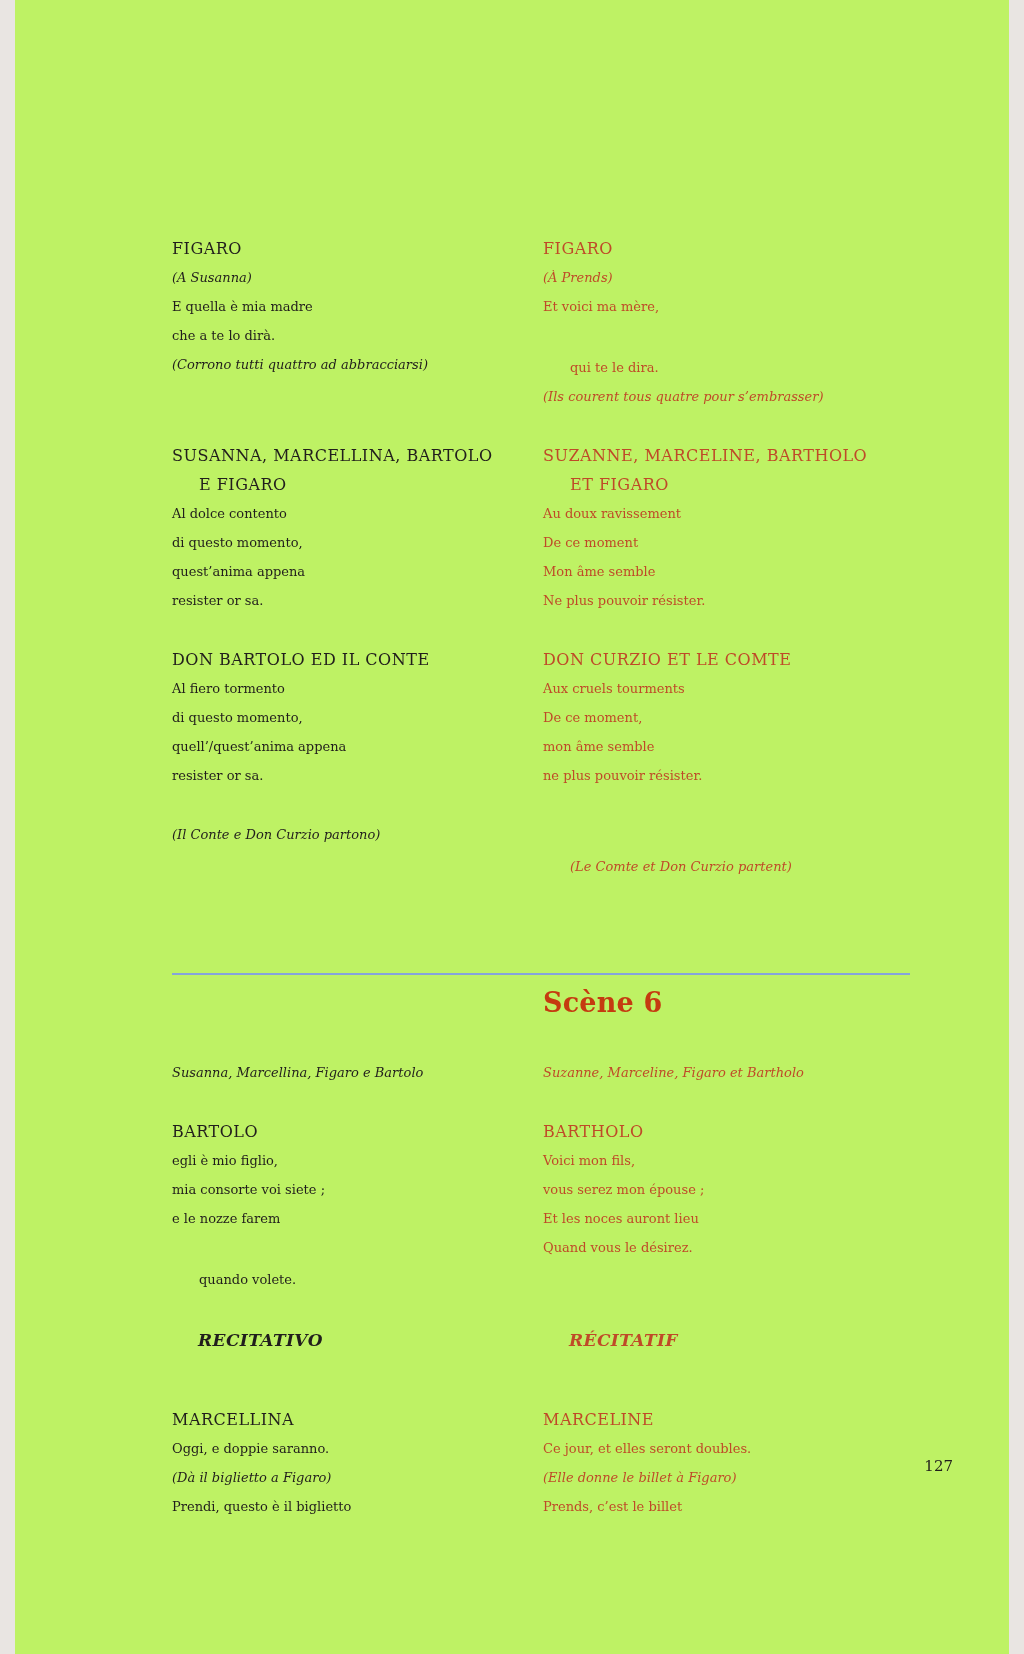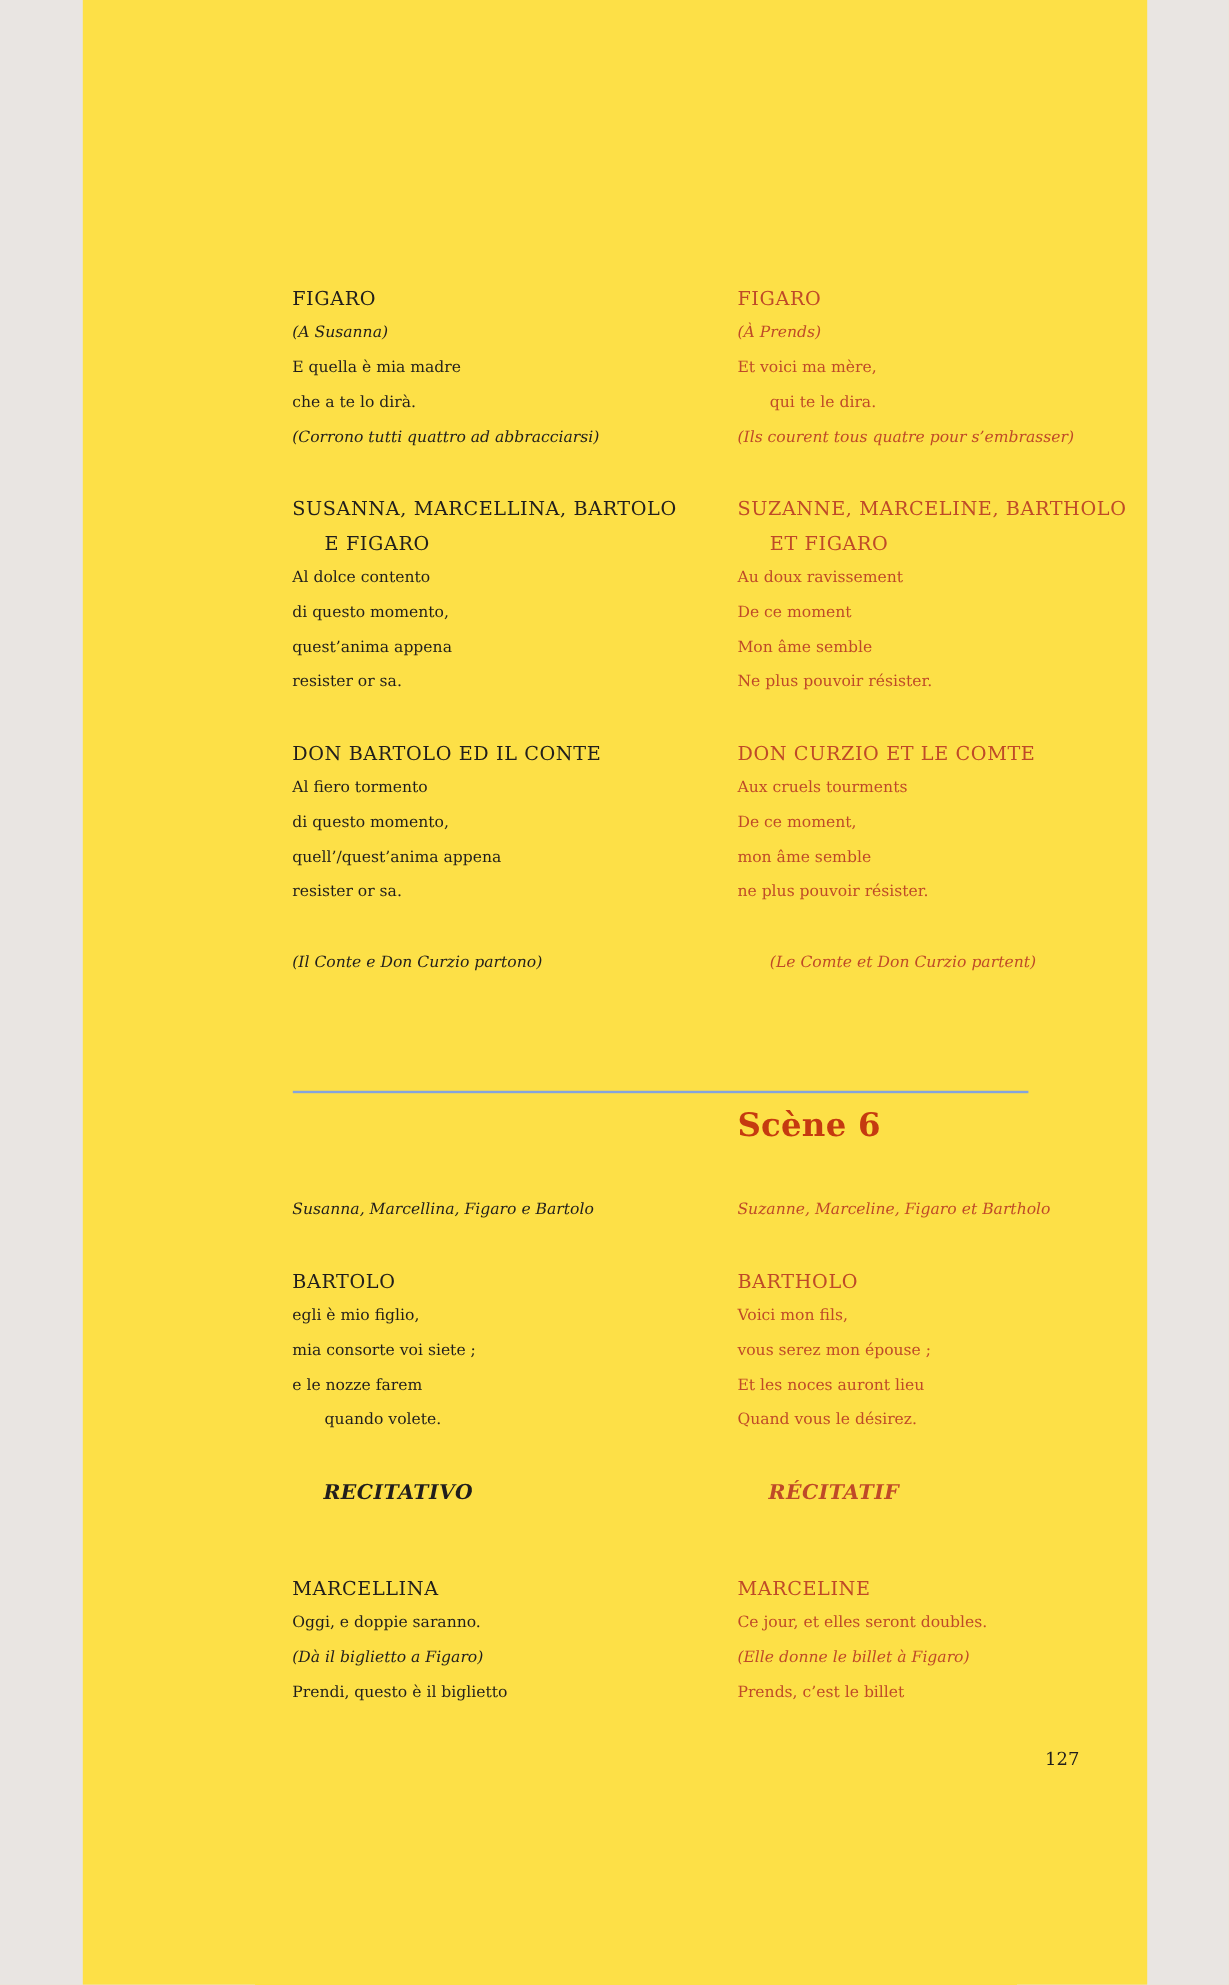--- a/index.html
+++ b/index.html
@@ -1,44 +1,43 @@
 <!DOCTYPE html>
 <html><head>
 <meta charset="utf-8">
 <style>
   * { margin: 0; padding: 0; box-sizing: border-box; }
   html, body { background: #e9e5e2; }
   .page {
     position: relative;
-    width: 887px;
+    width: 994px;
     height: 1654px;
     margin: 0 auto;
-    background: #fde047;
+    background: #bef264;
     overflow: hidden;
     font-family: "DejaVu Serif", "Liberation Serif", serif;
     color: #211e1c;
-    padding-left: 18px;
   }
   .content {
     padding: 234px 99px 0 157px; 
   }
   .row {
     display: grid;
     grid-template-columns: 371px auto; 
     align-items: start;
   }
   .col { display: block; }
   .fr-text { color: #bf4a28; }
   .line {
     font-size: 13px;
     line-height: 29px;
     white-space: nowrap;
   }
   .line.italic { font-style: italic; }
-  .line.ind { padding-left: 27px; }
+  .line.ind { padding-left: 27px; margin-top: 32px; }
   .speaker {
     font-size: 16px;
     line-height: 29px;
     letter-spacing: 0.5px;
     white-space: nowrap;
   }
   .speaker.ind { padding-left: 27px; }
   .section { margin-bottom: 30px; }
   .section.last { margin-bottom: 0; }
   .divider {

